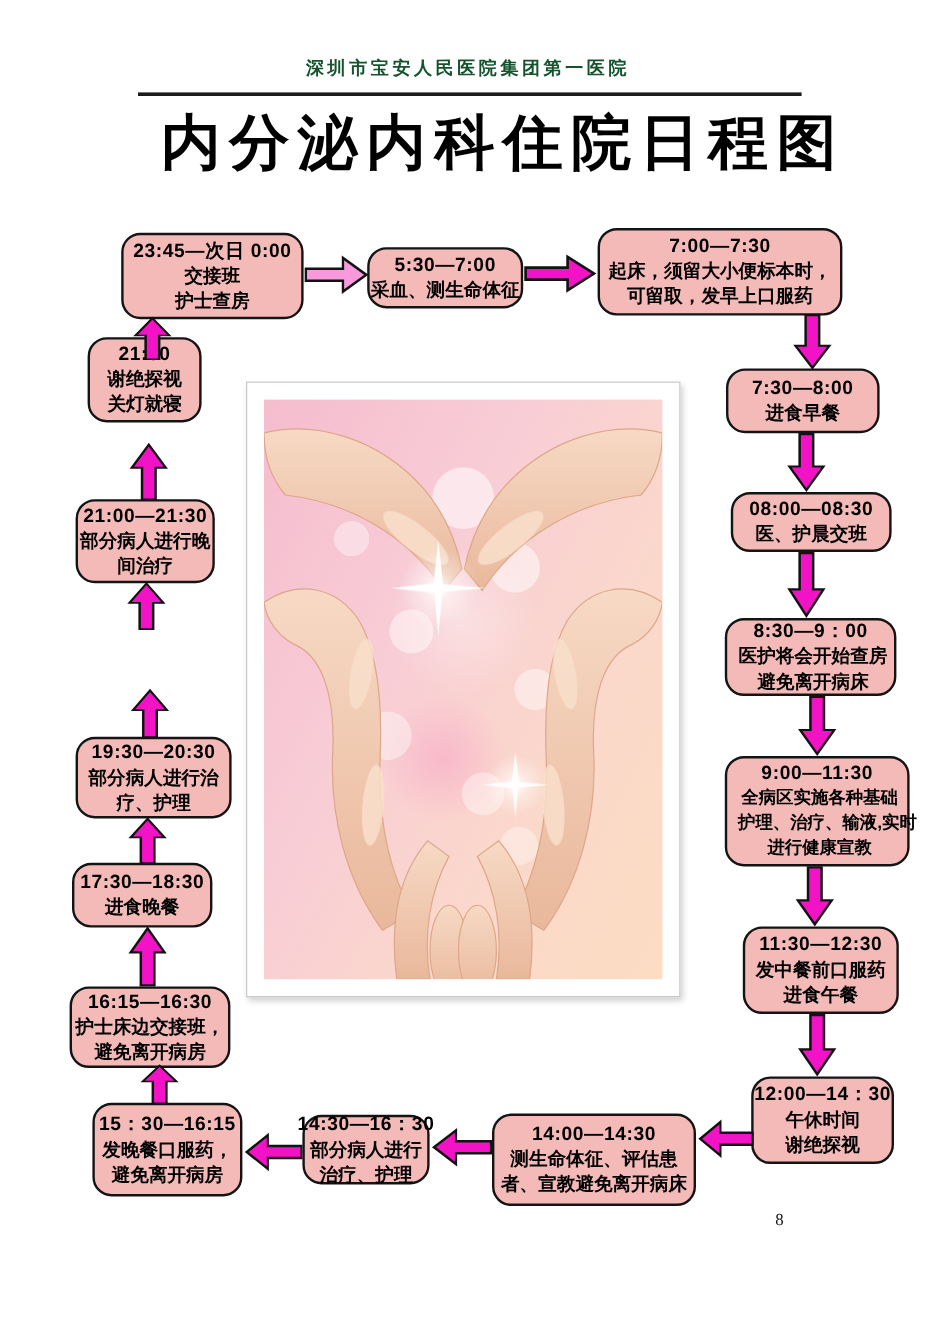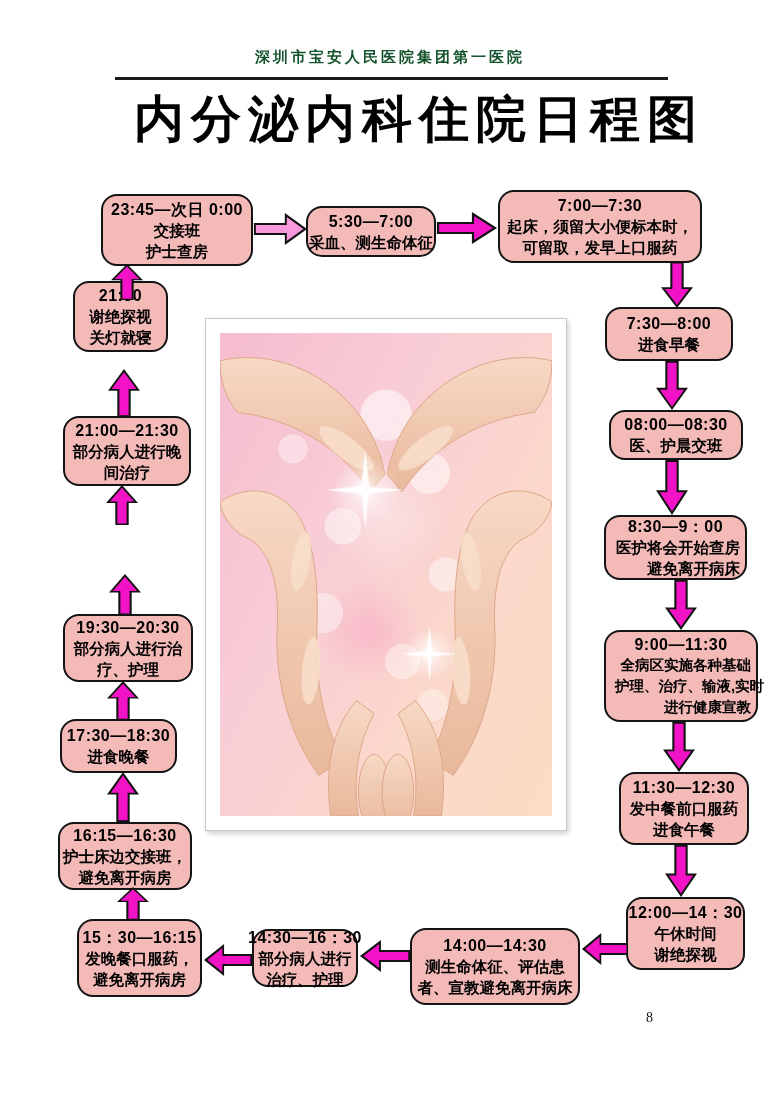--- a/index.html
+++ b/index.html
@@ -16,21 +16,21 @@
            font-size:14px;color:#111;}
 
   .box{position:absolute;box-sizing:border-box;background:var(--box-fill,#f4bab8);
        border:2.5px solid var(--box-border,#141414);border-radius:16px;
        display:flex;flex-direction:column;justify-content:center;align-items:center;
        padding:2px 5px;color:#000;font-weight:700;text-align:center;}
   .box .bt{font-size:16px;line-height:21px;letter-spacing:0.5px;white-space:nowrap;}
   .box .bl{font-size:15.5px;line-height:21px;letter-spacing:0;white-space:nowrap;}
   .box.la{align-items:stretch;}
   .box.la .bt{text-align:center;}
-  .box.la .bl{text-align:right;padding-left:4px;}
+  .box.la .bl{text-align:center;padding-left:4px;}
   .box.small .bl{font-size:14.5px;}
 
   .arrow{position:absolute;overflow:visible;}
   .arrow.fx{transform:scaleX(-1);}
   .arrow.fy{transform:scaleY(-1);}
   .ap{fill:var(--arrow-primary,#f313c6);stroke:#121212;stroke-width:2.2;stroke-linejoin:miter;}
   .ap.light{fill:var(--arrow-light,#f898dd);}
 
   .photo{position:absolute;left:205px;top:318px;width:362px;height:513px;box-sizing:border-box;
          background:#ffffff;border:1.5px solid #c9c9c9;padding:14px;
@@ -140,21 +140,21 @@
     <div class="bl">进食晚餐</div>
   </div>
 
   <div class="box" style="left:63px;top:614px;width:130px;height:68px">
     <div class="bt">19:30—20:30</div>
     <div class="bl">部分病人进行治</div>
     <div class="bl">疗、护理</div>
   </div>
 
 
-  <div class="box" style="left:63px;top:416px;width:128px;height:70px">
+  <div class="box" style="left:63px;top:416px;width:116px;height:70px">
     <div class="bt">21:00—21:30</div>
     <div class="bl">部分病人进行晚</div>
     <div class="bl">间治疗</div>
   </div>
 
   <div class="box" style="left:73px;top:281px;width:95px;height:71px">
     <div class="bt">21:30</div>
     <div class="bl">谢绝探视</div>
     <div class="bl">关灯就寝</div>
   </div>

